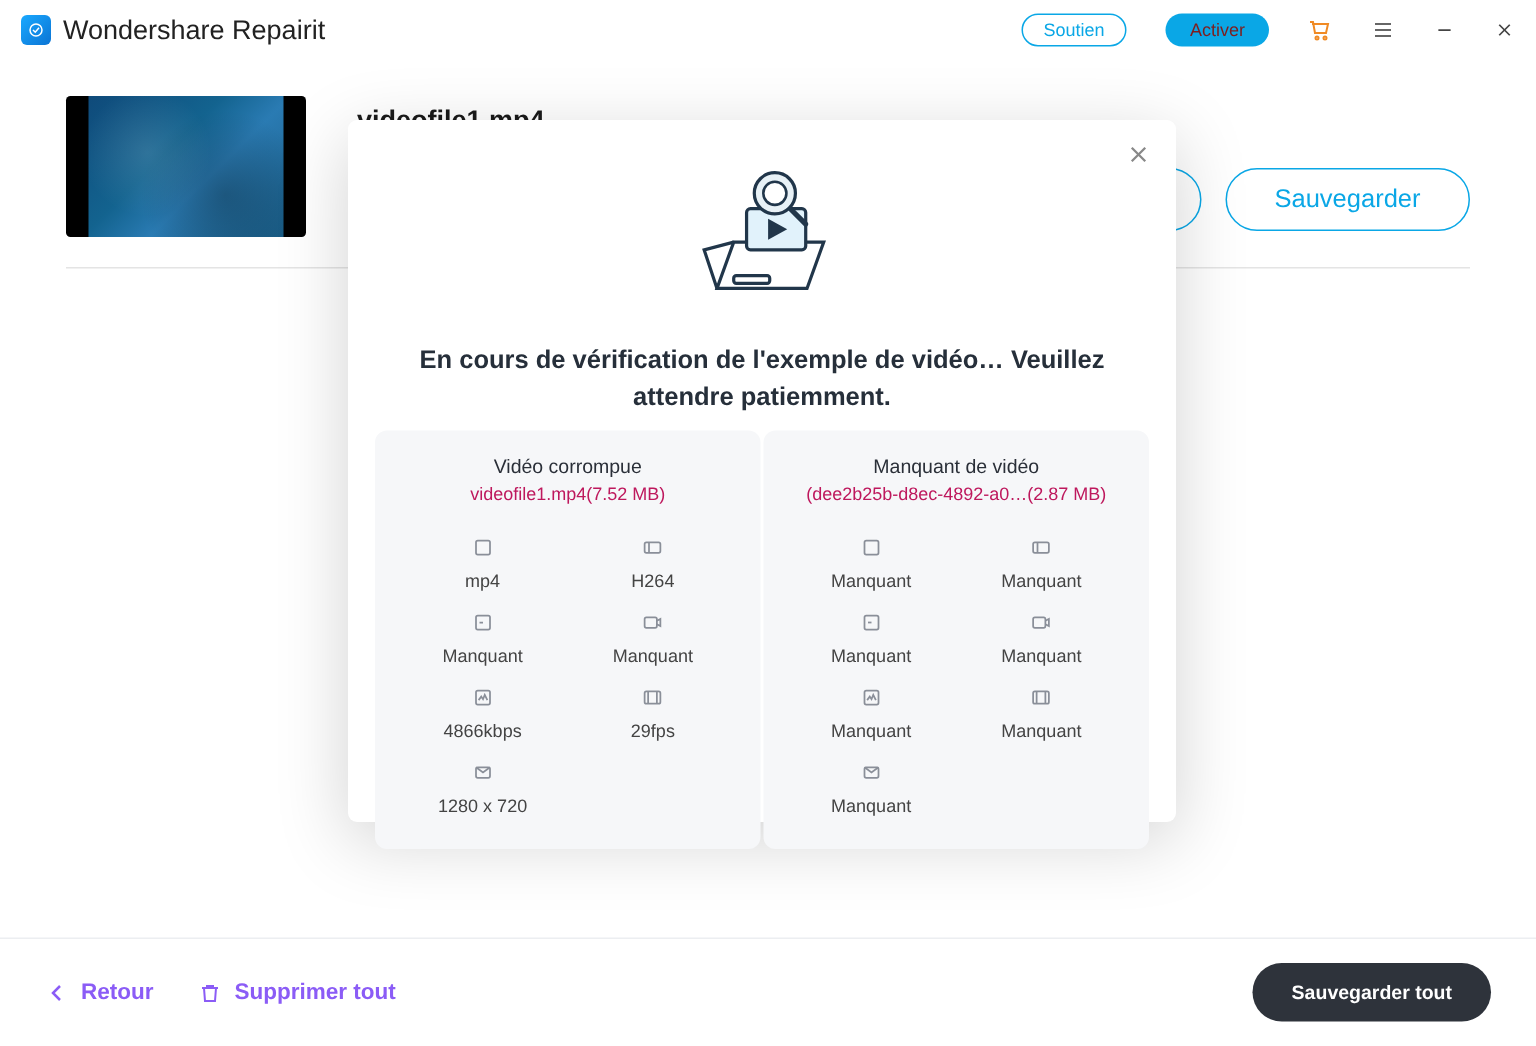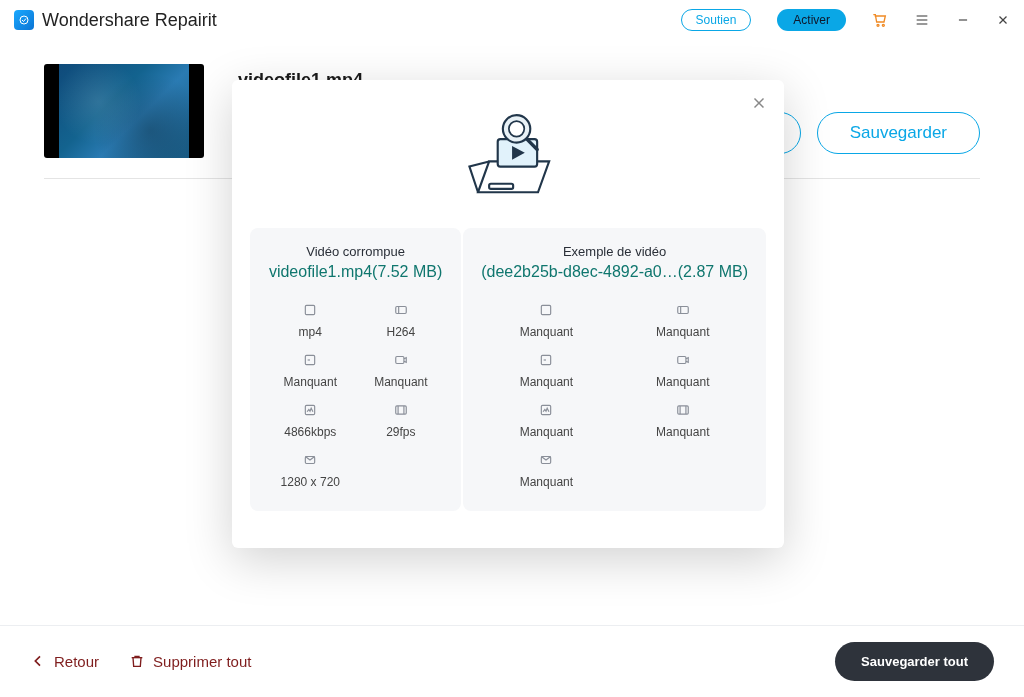--- a/index.html
+++ b/index.html
@@ -25,21 +25,21 @@
     margin-right: 8px;
   }
   .app-logo svg { width: 12px; height: 12px; }
   .app-title { font-size: 18px; font-weight: 500; color: #222; }
   .titlebar-right { margin-left: auto; display: flex; align-items: center; gap: 26px; }
   .btn-outline {
     border: 1px solid #0aa7e6; color: #0aa7e6; background: #fff;
     border-radius: 14px; padding: 3px 14px; font-size: 12px; cursor: pointer;
   }
   .btn-pill-blue {
-    border: none; background: #0aa7e6; color: #0f172a;
+    border: none; background: #0aa7e6; color: #7f1d1d;
     border-radius: 14px; padding: 4px 16px; font-size: 12px; cursor: pointer; text-align: center;
   }
   .top-icon { width: 16px; height: 16px; display: flex; align-items:center; justify-content:center; cursor:pointer; color:#666; }
   .top-icon.cart { color: #f08a24; }
   .win-btn { width: 14px; height: 14px; cursor:pointer; color:#444; }
 
   .content-row {
     display: flex;
     padding: 24px 44px 0 44px;
     gap: 34px;
@@ -99,40 +99,40 @@
   .panels {
     display:flex; gap:2px; margin-top:4px;
   }
   .panel {
     flex:1; background:#f6f7f9; border-radius:8px; padding:16px 18px 22px 18px;
   }
   .panel-title {
     text-align:center; font-size:13px; color:#2a2f38; font-weight:500;
   }
   .panel-sub {
-    text-align:center; font-size:16px; color:#0f766e; margin-top:4px;
+    text-align:center; font-size:12px; color:#be185d; margin-top:4px;
     white-space:nowrap; overflow:hidden; text-overflow:ellipsis;
   }
   .grid {
     display:grid; grid-template-columns: 1fr 1fr; row-gap:14px; column-gap:6px;
     margin-top:22px;
   }
   .attr {
     display:flex; align-items:center; gap:8px; font-size:12px; color:#444;flex-direction:column;
   }
   .attr svg { width:14px; height:14px; flex-shrink:0; color:#8a8f99; }
 
   
   .footer {
     position:absolute; bottom:0; left:0; right:0; height:72px;
     border-top:1px solid #eceef1; background:#fff;
     display:flex; align-items:center; padding:0 30px;
   }
   .footer-left { display:flex; align-items:center; gap:30px; }
-  .footer-link { display:flex; gap:8px; font-size:15px; font-weight:400; color:#7f1d1d; cursor:pointer; }
+  .footer-link { display:flex; align-items:center; gap:8px; font-size:15px; font-weight:700; color:#8b5cf6; cursor:pointer; }
   .footer-link svg { width:16px; height:16px; }
   .footer-right { margin-left:auto; }
   .btn-dark {
     background:#2e333b; color:#fff; border:none; border-radius:24px;
     padding:12px 26px; font-size:13px; font-weight:600; cursor:pointer;
   }
 </style>
 </head>
 <body>
 
@@ -203,20 +203,21 @@
         <polygon points="76,58 76,70 87,64" fill="#21364a"></polygon>
         <rect x="48" y="100" width="28" height="6" rx="2"></rect>
       </g>
       <g>
         <circle cx="80" cy="36" r="16" fill="#e8f1f6" stroke="#21364a" stroke-width="2.5"></circle>
         <circle cx="80" cy="36" r="9" fill="#fff" stroke="#21364a" stroke-width="2"></circle>
         <line x1="92" y1="48" x2="104" y2="60" stroke="#21364a" stroke-width="4" stroke-linecap="round"></line>
       </g>
     </svg>
   </div>
+  <div class="modal-heading">En cours de vérification de l'exemple de vidéo… Veuillez attendre patiemment.</div>
 
   <div class="panels">
     <div class="panel">
       <div class="panel-title">Vidéo corrompue</div>
       <div class="panel-sub">videofile1.mp4(7.52  MB)</div>
       <div class="grid">
         <div class="attr">
             <svg viewBox="0 0 24 24" fill="none" stroke="currentColor" stroke-width="2">
               <rect x="4" y="4" width="16" height="16" rx="2"></rect>
             </svg>
@@ -262,21 +263,21 @@
             <svg viewBox="0 0 24 24" fill="none" stroke="currentColor" stroke-width="2">
               <rect x="4" y="6" width="16" height="12" rx="2"></rect>
               <path d="M4 6l8 6 8-6"></path>
             </svg>
             <span>1280 x 720</span>
           </div>
       </div>
     </div>
 
     <div class="panel">
-      <div class="panel-title">Exemple de vidéo</div>
+      <div class="panel-title">Manquant de vidéo</div>
       <div class="panel-sub">(dee2b25b-d8ec-4892-a0…(2.87  MB)</div>
       <div class="grid">
         <div class="attr">
             <svg viewBox="0 0 24 24" fill="none" stroke="currentColor" stroke-width="2">
               <rect x="4" y="4" width="16" height="16" rx="2"></rect>
             </svg>
             <span>Manquant</span>
           </div>
         <div class="attr">
             <svg viewBox="0 0 24 24" fill="none" stroke="currentColor" stroke-width="2">

